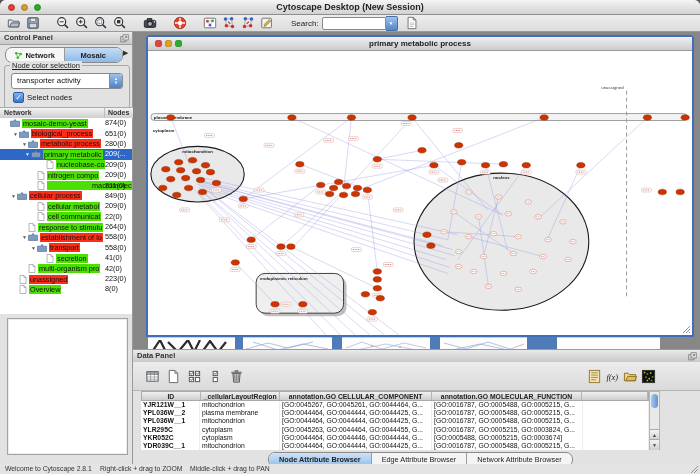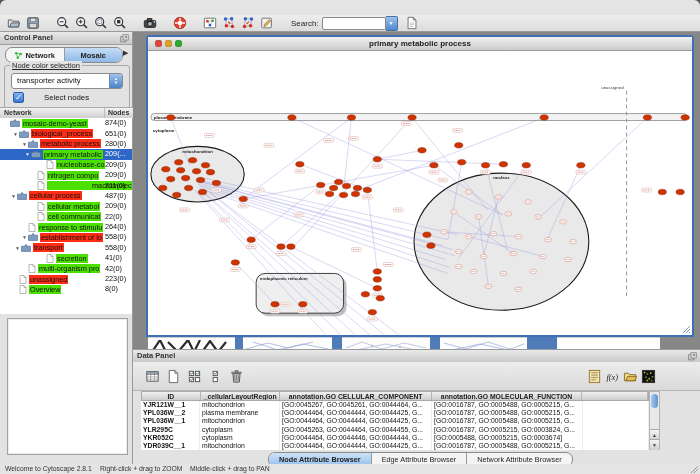--- a/index.html
+++ b/index.html
@@ -37,21 +37,21 @@
   #cp-tab-more{left:123px;top:17px;font-size:7px;color:#333;}
   #groupbox{left:4px;top:33px;width:124px;height:42px;border:1px solid #a8a8a8;border-radius:3px;}
   #groupbox .legend{position:absolute;top:-5px;left:5px;background:#e2e2e2;font-size:7.5px;color:#222;padding:0 2px;text-decoration:underline;}
   #combo{left:6px;top:7px;width:110px;height:14px;border:1px solid #8a8a8a;border-radius:3px;background:#fff;display:flex;}
   #combo .val{flex:1;font-size:7.8px;line-height:13px;padding-left:5px;color:#111;overflow:hidden;white-space:nowrap;}
   #combo .step{width:12px;background:linear-gradient(#9dc2ec,#4c82c6);border-left:1px solid #6b8cb5;border-radius:0 2px 2px 0;
      display:flex;flex-direction:column;align-items:center;justify-content:center;color:#fff;font-size:4px;line-height:4px;}
   #checkline{left:8px;top:26px;display:flex;align-items:center;}
   #checkbox{width:9px;height:9px;border-radius:2px;background:linear-gradient(#7fb2f0,#3b74d0);
     border:1px solid #2f5ea8;color:#fff;font-size:8px;line-height:9px;text-align:center;}
-  #checkline span.lbl{font-size:7.8px;margin-left:20px;color:#111;}
+  #checkline span.lbl{font-size:7.8px;margin-left:3px;color:#111;}
   #tree-header{left:0;top:75px;width:133px;height:10px;background:linear-gradient(#f2f2f2,#cfcfcf);
     border-top:1px solid #aaa;border-bottom:1px solid #aaa;font-size:7px;font-weight:bold;color:#333;}
   #tree-header .c1{position:absolute;left:4px;top:0;line-height:10px;}
   #tree-header .c2{position:absolute;left:104px;top:0;line-height:10px;border-left:1px solid #bbb;padding-left:3px;}
   #tree{left:0;top:86px;width:132px;height:196px;background:#fff;overflow:hidden;}
   .trow{position:relative;height:10.4px;display:flex;align-items:center;white-space:nowrap;}
   .trow.sel{background:#2f67c6;}
   .trow .arr{font-size:5px;color:#555;width:7px;text-align:center;flex:none;}
   .trow.sel .arr{color:#dce6f5;}
   .trow .ti{flex:none;margin-right:2px;display:flex;}
@@ -95,20 +95,26 @@
   .dptab.sel{background:linear-gradient(#cfe2f7,#93c0ec);font-weight:bold;}
   
   #statusbar{left:0;top:464px;width:700px;height:10px;background:#e4e4e4;font-size:6.8px;color:#333;}
   #statusbar span{position:absolute;top:1px;}
 </style>
 </head>
 <body>
 
 <div id="app">
 
+  <div id="titlebar" class="abs">
+    <div class="tl abs" style="left:8px;background:#e0443e;border:1px solid #b13b32;box-sizing:border-box"></div>
+    <div class="tl abs" style="left:21px;background:#dfa123;border:1px solid #b5831f;box-sizing:border-box"></div>
+    <div class="tl abs" style="left:34px;background:#2dac2f;border:1px solid #2a8c2c;box-sizing:border-box"></div>
+    <div class="title">Cytoscape Desktop (New Session)</div>
+  </div>
 
   <div id="toolbar" class="abs">
     <div id="tb-groups" style="display:flex">
         <div class="tgroup">
           <div class="tbtn">
             <svg viewBox="0 0 16 16">
               <path d="M1.5 12.5V4.5h4l1.2 1.5h6.8v6.5z" fill="#dfe6ee" stroke="#555"></path>
               <path d="M3 12.5l2-4.6h9.5l-2 4.6z" fill="#aebfd4" stroke="#555"></path>
             </svg>
           </div>
@@ -336,21 +342,21 @@
           <span class="cnt">311(0)</span>
         </div>
         <div class="trow" style="padding-left: 10px;">
           <span class="arr">▼</span>
           <span class="ti">
             <svg width="10" height="8" viewBox="0 0 10 8">
               <path d="M0.5 2.2h3.2l.8-1.4h1.2v1.4h3.8v5.2h-9z" fill="#7d9cc0" stroke="#44618a" stroke-width="0.6"></path>
             </svg>
           </span>
           <span class="chip" style="background: rgb(255, 45, 22);">cellular process</span>
-          <span class="cnt">487(0)</span>
+          <span class="cnt">849(0)</span>
         </div>
         <div class="trow" style="padding-left: 37px;">
           <span class="ti">
             <svg width="8" height="9" viewBox="0 0 8 9">
               <path d="M1 0.5h4l2 2v6H1z" fill="#fff" stroke="#999" stroke-width="0.7"></path>
               <path d="M5 0.5v2h2" fill="none" stroke="#999" stroke-width="0.7"></path>
             </svg>
           </span>
           <span class="chip" style="background: rgb(76, 224, 0);">cellular metabol</span>
           <span class="cnt">209(0)</span>
@@ -378,21 +384,21 @@
         <div class="trow" style="padding-left: 21px;">
           <span class="arr">▼</span>
           <span class="ti">
             <svg width="10" height="8" viewBox="0 0 10 8">
               <path d="M0.5 2.2h3.2l.8-1.4h1.2v1.4h3.8v5.2h-9z" fill="#7d9cc0" stroke="#44618a" stroke-width="0.6"></path>
             </svg>
           </span>
           <span class="chip" style="background: rgb(255, 45, 22);">establishment of lo</span>
           <span class="cnt">558(0)</span>
         </div>
-        <div class="trow" style="padding-left: 14px;">
+        <div class="trow" style="padding-left: 30px;">
           <span class="arr">▼</span>
           <span class="ti">
             <svg width="10" height="8" viewBox="0 0 10 8">
               <path d="M0.5 2.2h3.2l.8-1.4h1.2v1.4h3.8v5.2h-9z" fill="#7d9cc0" stroke="#44618a" stroke-width="0.6"></path>
             </svg>
           </span>
           <span class="chip" style="background: rgb(255, 45, 22);">transport</span>
           <span class="cnt">558(0)</span>
         </div>
         <div class="trow" style="padding-left: 46px;">

